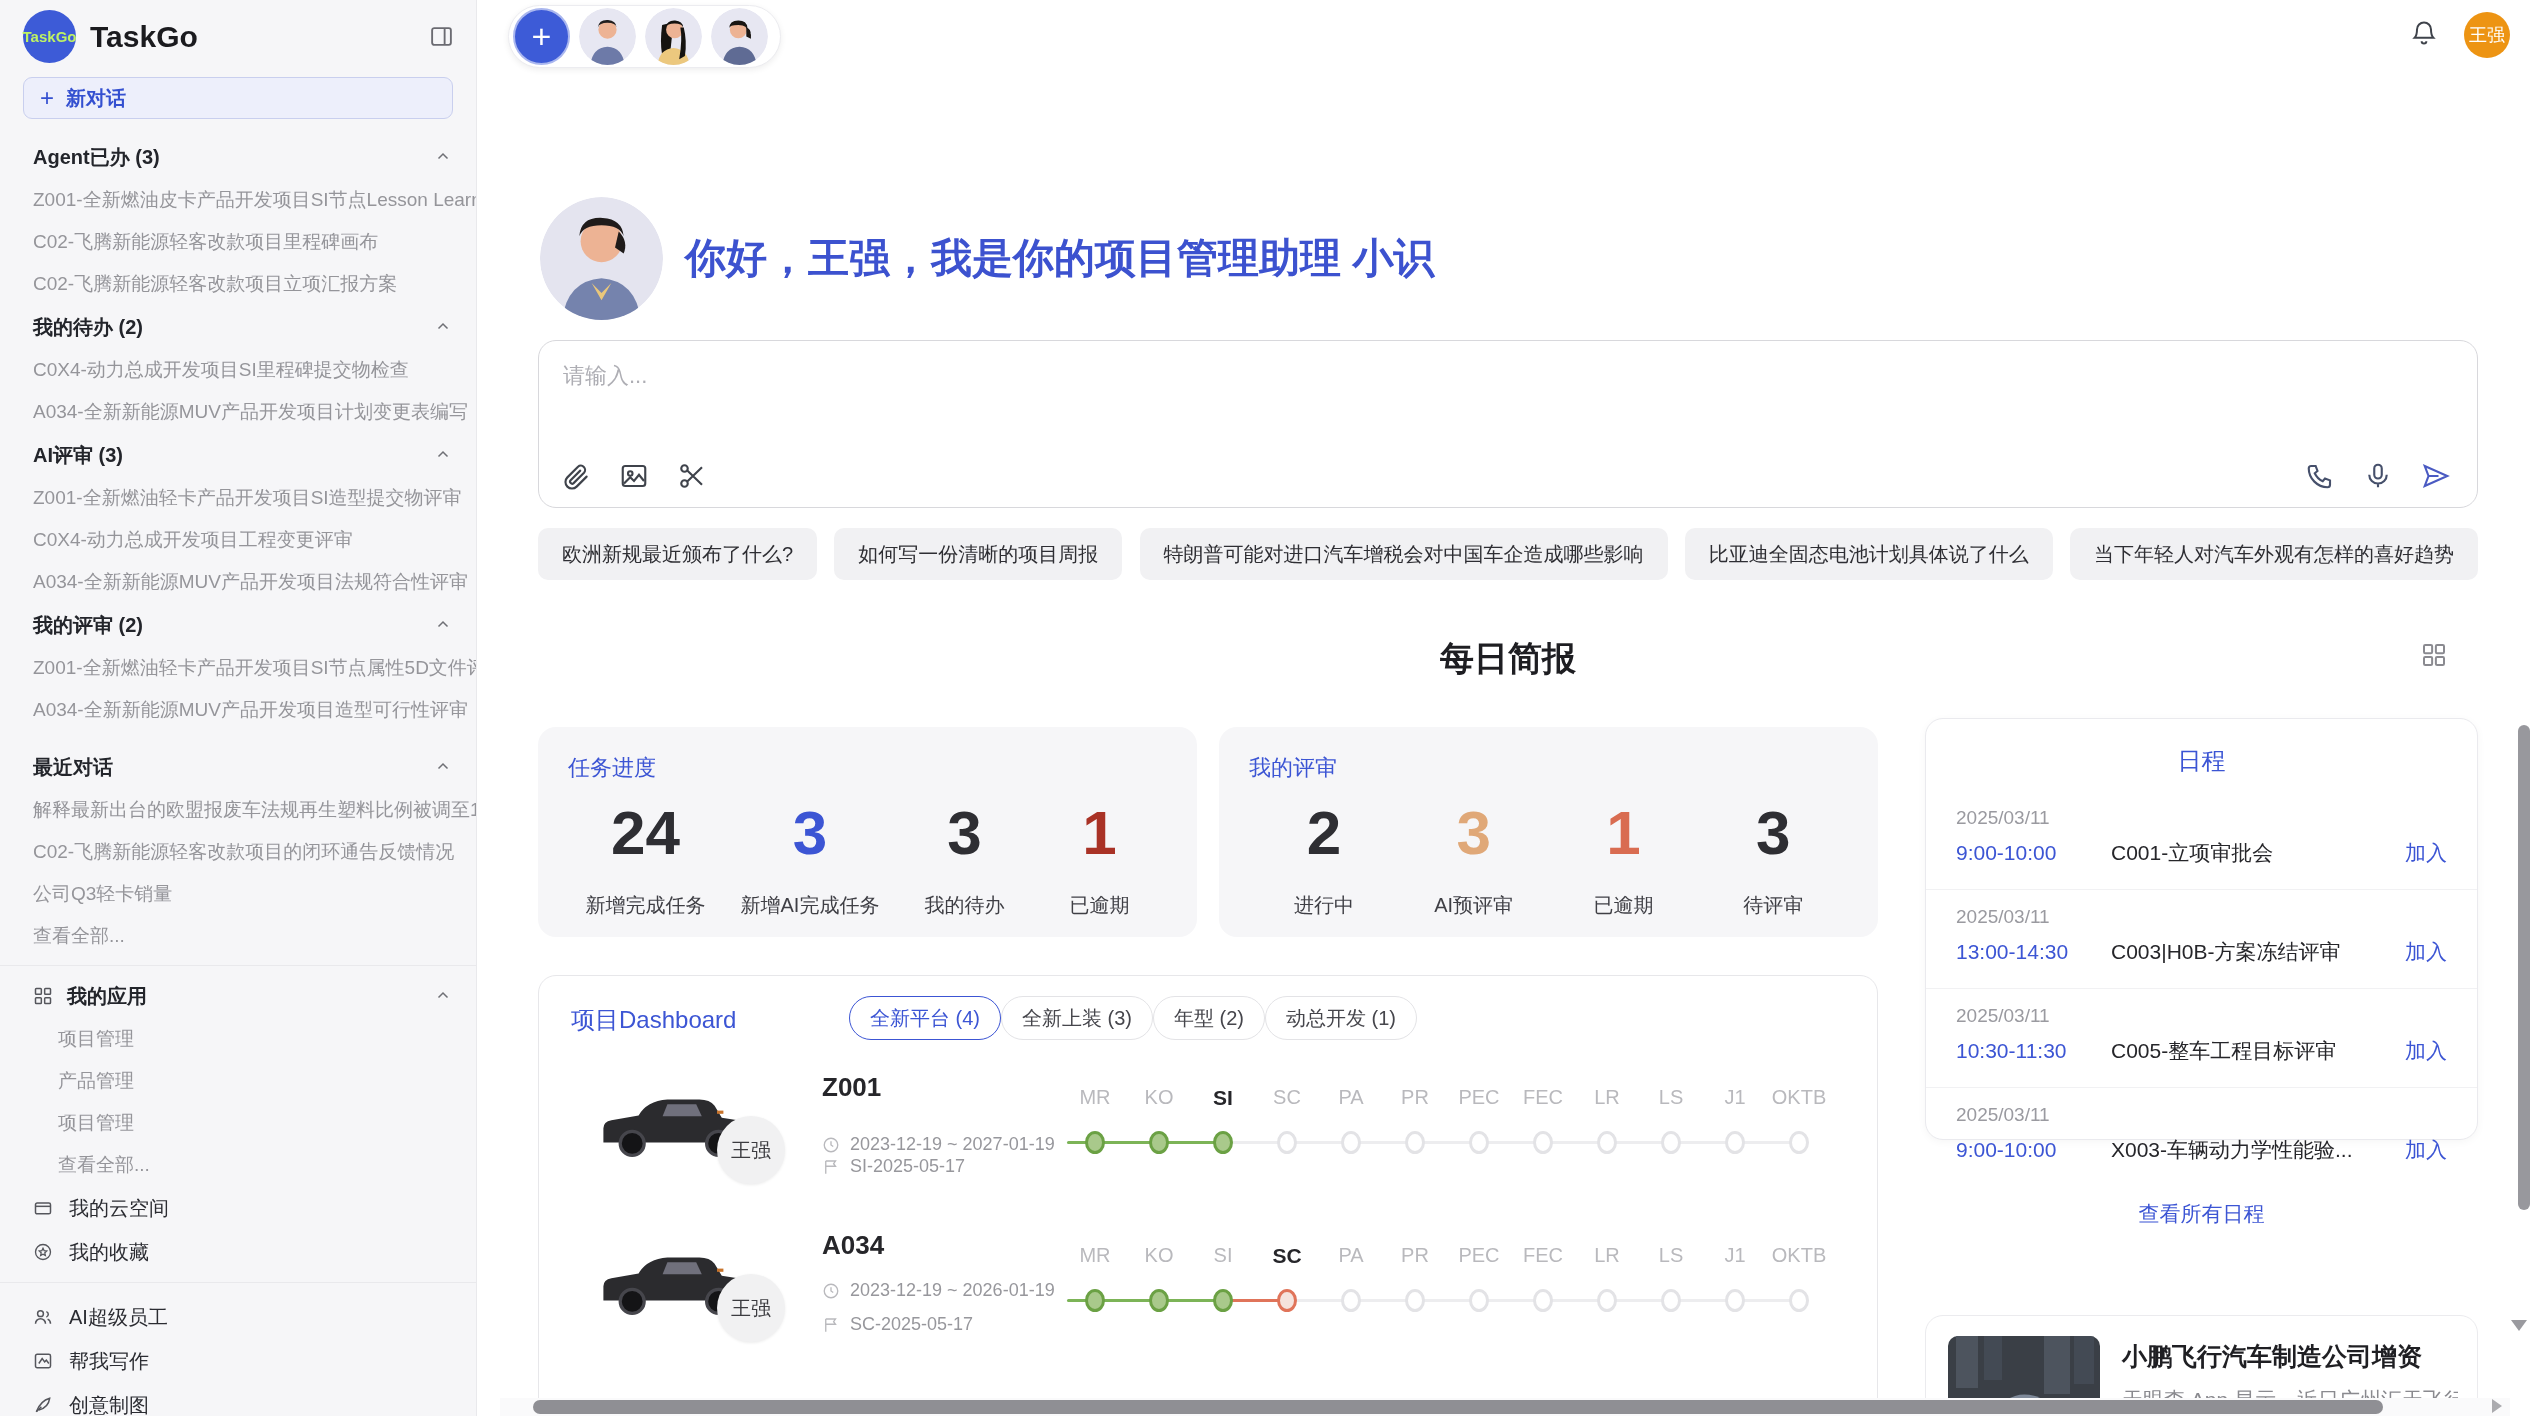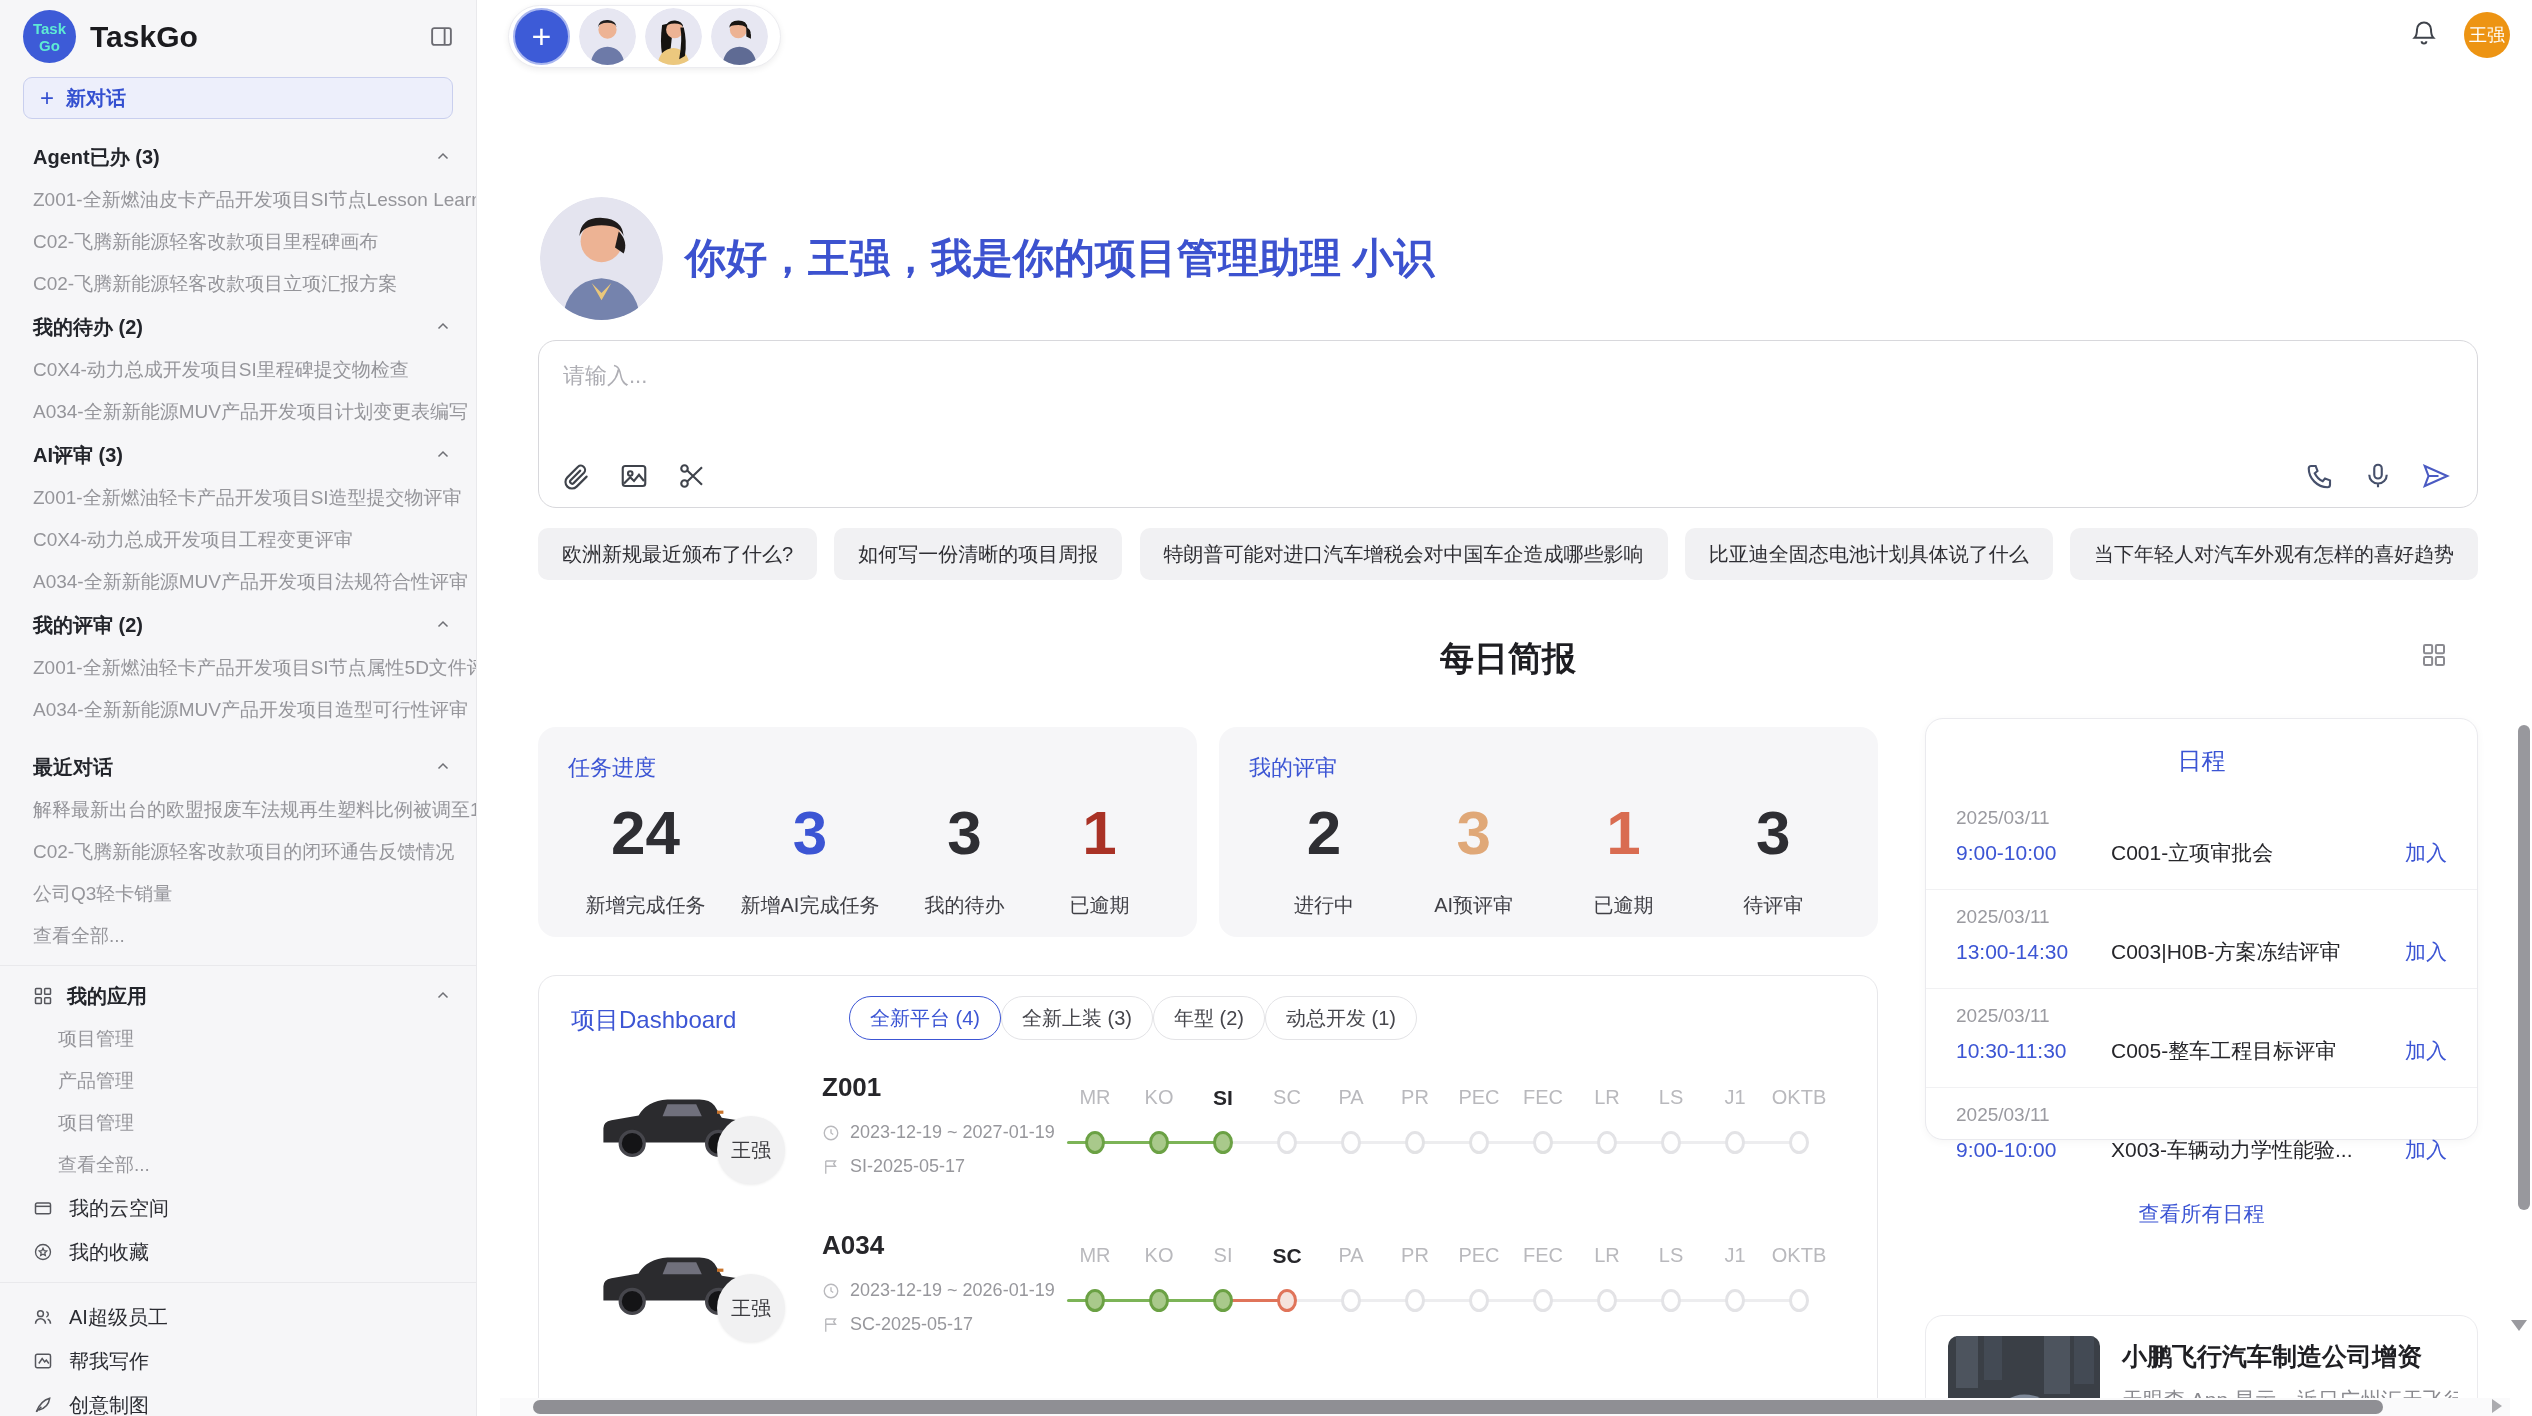--- a/index.html
+++ b/index.html
@@ -4,22 +4,22 @@
 <style>
   * { margin:0; padding:0; box-sizing:border-box; }
   html,body { width:2532px; height:1416px; overflow:hidden; background:#fff;
     font-family:"Liberation Sans","DejaVu Sans",sans-serif; }
   .root { display:flex; width:2532px; height:1416px; }
 
   
   .sidebar { width:477px; height:1416px; background:#f6f6f8; border-right:1px solid #e9e9ec;
     flex-shrink:0; overflow:hidden; }
   .sb-logo-row { display:flex; align-items:center; height:73px; padding-left:23px; position:relative; }
-  .sb-logo { width:53px; height:53px; border-radius:50%; background:#3d5bd7; color:#5eead4;
-    display:flex; flex-direction:column; align-items:center; justify-content:center;
+  .sb-logo { width:53px; height:53px; border-radius:50%; background:#3d5bd7; color:#bef264;
+    display:flex; align-items:center; justify-content:center;
     font-size:15px; font-weight:bold; line-height:17px; }
   .sb-title { font-size:30px; font-weight:bold; color:#1b1b1f; margin-left:14px; }
   .sb-collapse { position:absolute; right:22px; top:24px; color:#6b6b72; cursor:pointer; }
   .sb-newchat { margin:4px 23px 16px; height:42px; background:#edeffb; border:1px solid #c9cfee;
     border-radius:9px; display:flex; align-items:center; padding-left:16px; color:#3450d0;
     font-size:20px; font-weight:600; cursor:pointer; }
   .sb-newchat .plus { font-size:24px; margin-right:12px; font-weight:400; }
   .sb-head { height:44px; display:flex; align-items:center; justify-content:space-between;
     padding:0 24px 0 33px; font-size:20px; color:#23252b; font-weight:600; }
   .sb-item { height:42px; display:flex; align-items:center; padding-left:33px; font-size:19px;
@@ -446,21 +446,21 @@
               <path d="M8 92 L8 74 Q8 66 18 64 L52 58 Q62 40 88 38 L128 38 Q141 38 147 46 L156 61 L182 65 Q191 67 191 75 L191 92 Z" fill="#2b2b2e"></path>
               <path d="M88 44 L124 44 L131 59 L82 59 Z" fill="#70707c"></path>
               <rect x="170" y="70" width="17" height="13" rx="2" fill="#404046"></rect>
               <rect x="150" y="52" width="8" height="4" fill="#c8742c"></rect>
               <circle cx="44" cy="93" r="15" fill="#141416" stroke="#46464c" stroke-width="4"></circle>
               <circle cx="152" cy="93" r="15" fill="#141416" stroke="#46464c" stroke-width="4"></circle>
             </svg>
         </div>
         <div class="proj-owner">王强</div>
         <div class="proj-code">Z001</div>
-        <div class="proj-meta" style="top:58px;">
+        <div class="proj-meta" style="top:70px;">
           <svg width="18" height="18" viewBox="0 0 24 24" fill="none" stroke="currentColor" stroke-width="1.8">
               <circle cx="12" cy="12" r="9"></circle>
               <path d="M12 7v5l3 2"></path>
             </svg>
           <span>2023-12-19 ~ 2027-01-19</span>
         </div>
         <div class="proj-meta" style="top:92px;">
           <svg width="18" height="18" viewBox="0 0 24 24" fill="none" stroke="currentColor" stroke-width="1.8">
               <path d="M5 21V4"></path>
               <path d="M5 4h13l-2.5 3.5L18 11H5"></path>

